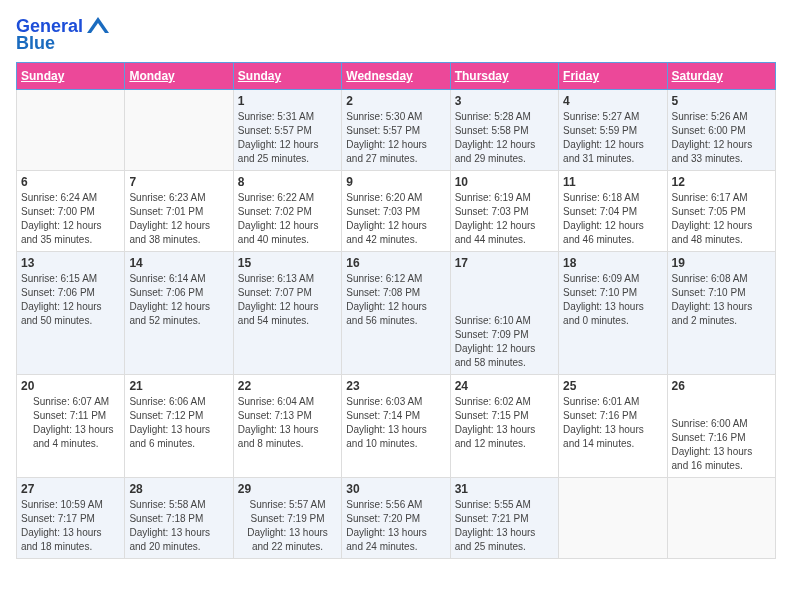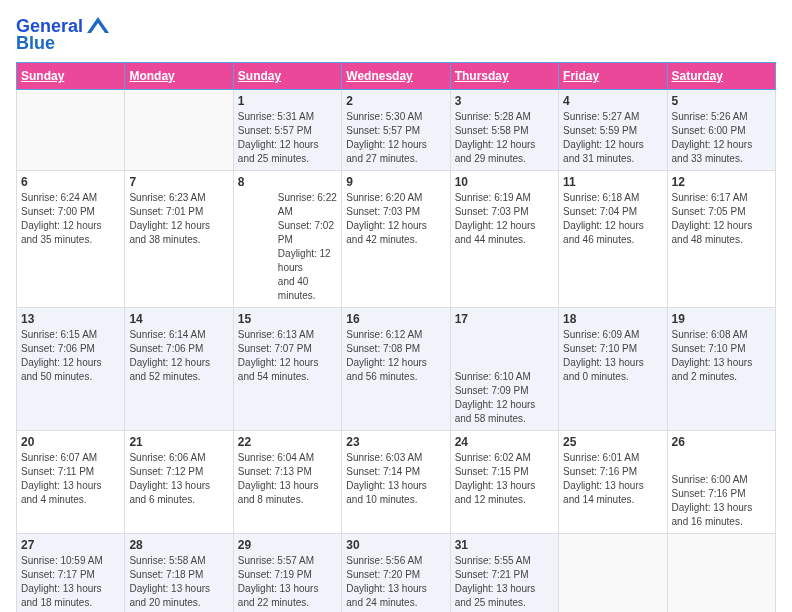--- a/index.html
+++ b/index.html
@@ -167,21 +167,21 @@
         </td>
         <td>
           <span class="day-num">7</span>
           <div class="day-info" style="white-space: pre-line;">Sunrise: 6:23 AM
 Sunset: 7:01 PM
 Daylight: 12 hours
 and 38 minutes.</div>
         </td>
         <td>
           <span class="day-num">8</span>
-          <div class="day-info" style="white-space: pre-line; margin-left: 40px;">Sunrise: 6:22 AM
+          <div class="day-info" style="white-space: pre-line;">Sunrise: 6:22 AM
 Sunset: 7:02 PM
 Daylight: 12 hours
 and 40 minutes.</div>
         </td>
         <td>
           <span class="day-num">9</span>
           <div class="day-info" style="white-space: pre-line;">Sunrise: 6:20 AM
 Sunset: 7:03 PM
 Daylight: 12 hours
 and 42 minutes.</div>
@@ -255,21 +255,21 @@
           <span class="day-num">19</span>
           <div class="day-info" style="white-space: pre-line;">Sunrise: 6:08 AM
 Sunset: 7:10 PM
 Daylight: 13 hours
 and 2 minutes.</div>
         </td>
       </tr>
       <tr>
         <td>
           <span class="day-num">20</span>
-          <div class="day-info" style="white-space: pre-line;">Sunrise: 6:07 AM
+          <div class="day-info" style="white-space: pre-line; margin-left: 12px;">Sunrise: 6:07 AM
 Sunset: 7:11 PM
 Daylight: 13 hours
 and 4 minutes.</div>
         </td>
         <td>
           <span class="day-num">21</span>
           <div class="day-info" style="white-space: pre-line;">Sunrise: 6:06 AM
 Sunset: 7:12 PM
 Daylight: 13 hours
 and 6 minutes.</div>
@@ -320,21 +320,21 @@
         </td>
         <td>
           <span class="day-num">28</span>
           <div class="day-info" style="white-space: pre-line;">Sunrise: 5:58 AM
 Sunset: 7:18 PM
 Daylight: 13 hours
 and 20 minutes.</div>
         </td>
         <td>
           <span class="day-num">29</span>
-          <div class="day-info" style="white-space: pre-line;">Sunrise: 5:57 AM
+          <div class="day-info" style="white-space: pre-line; text-align: center;">Sunrise: 5:57 AM
 Sunset: 7:19 PM
 Daylight: 13 hours
 and 22 minutes.</div>
         </td>
         <td>
           <span class="day-num">30</span>
           <div class="day-info" style="white-space: pre-line;">Sunrise: 5:56 AM
 Sunset: 7:20 PM
 Daylight: 13 hours
 and 24 minutes.</div>

